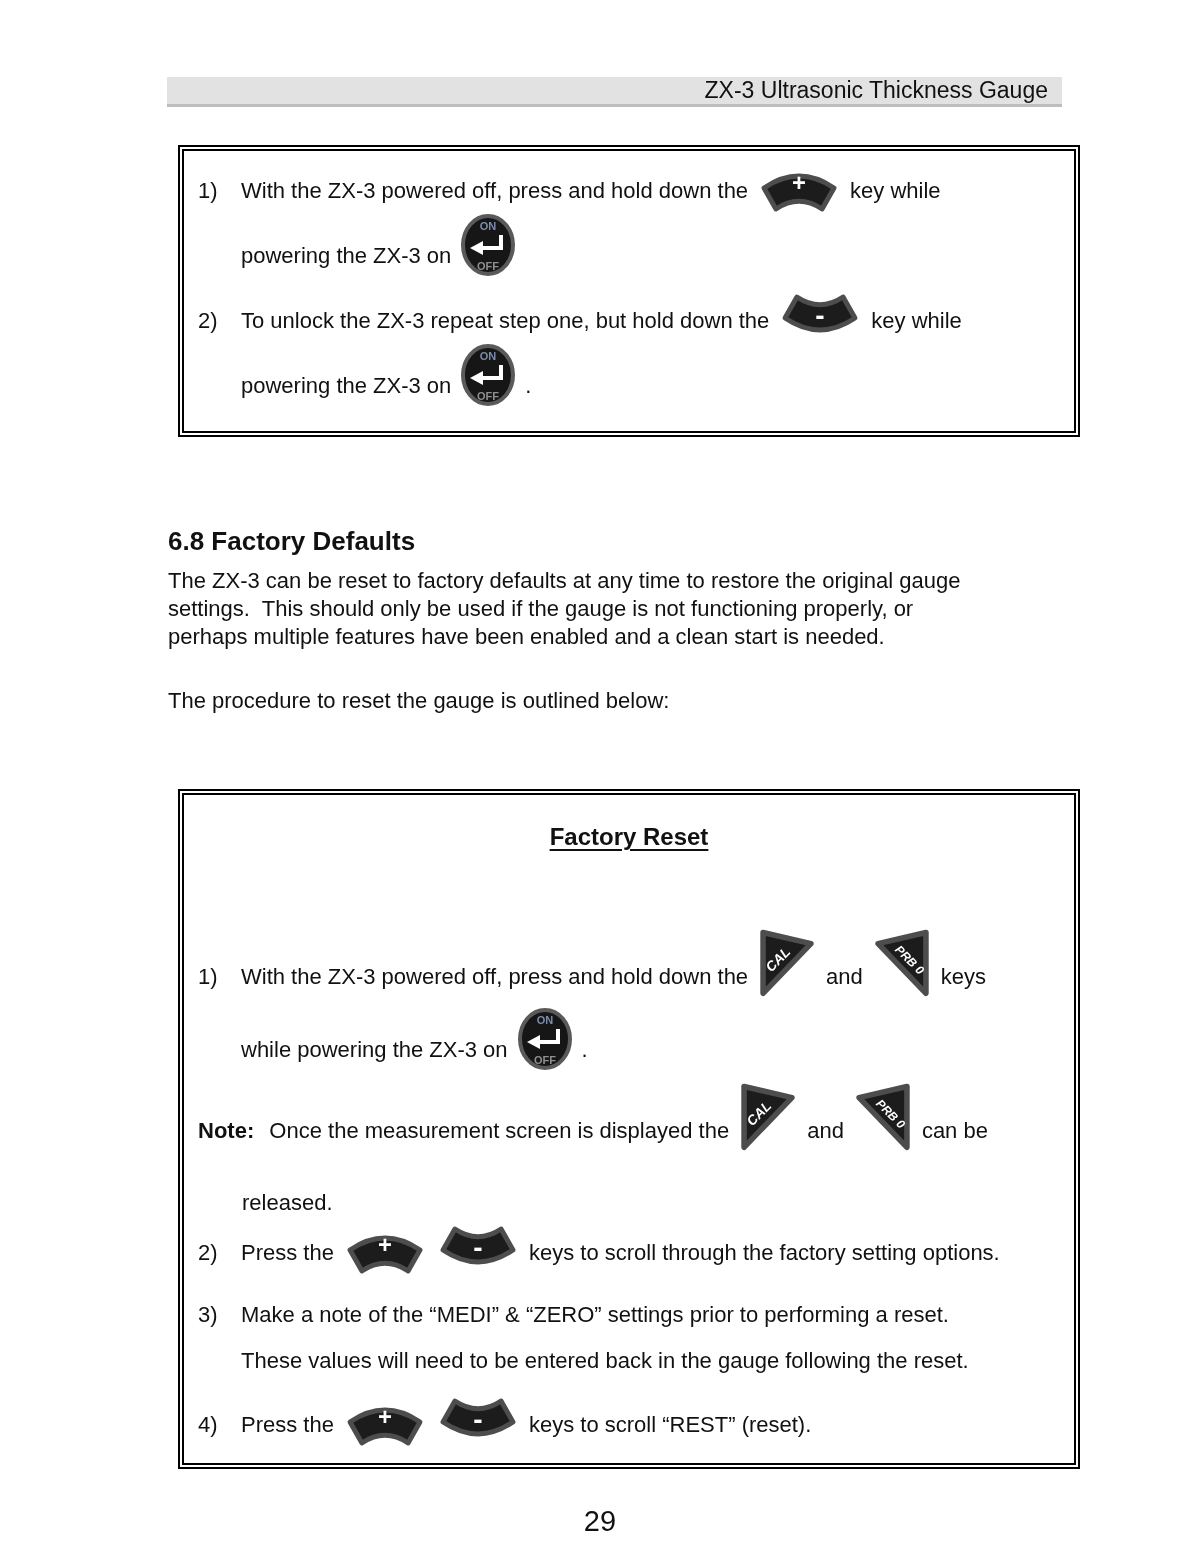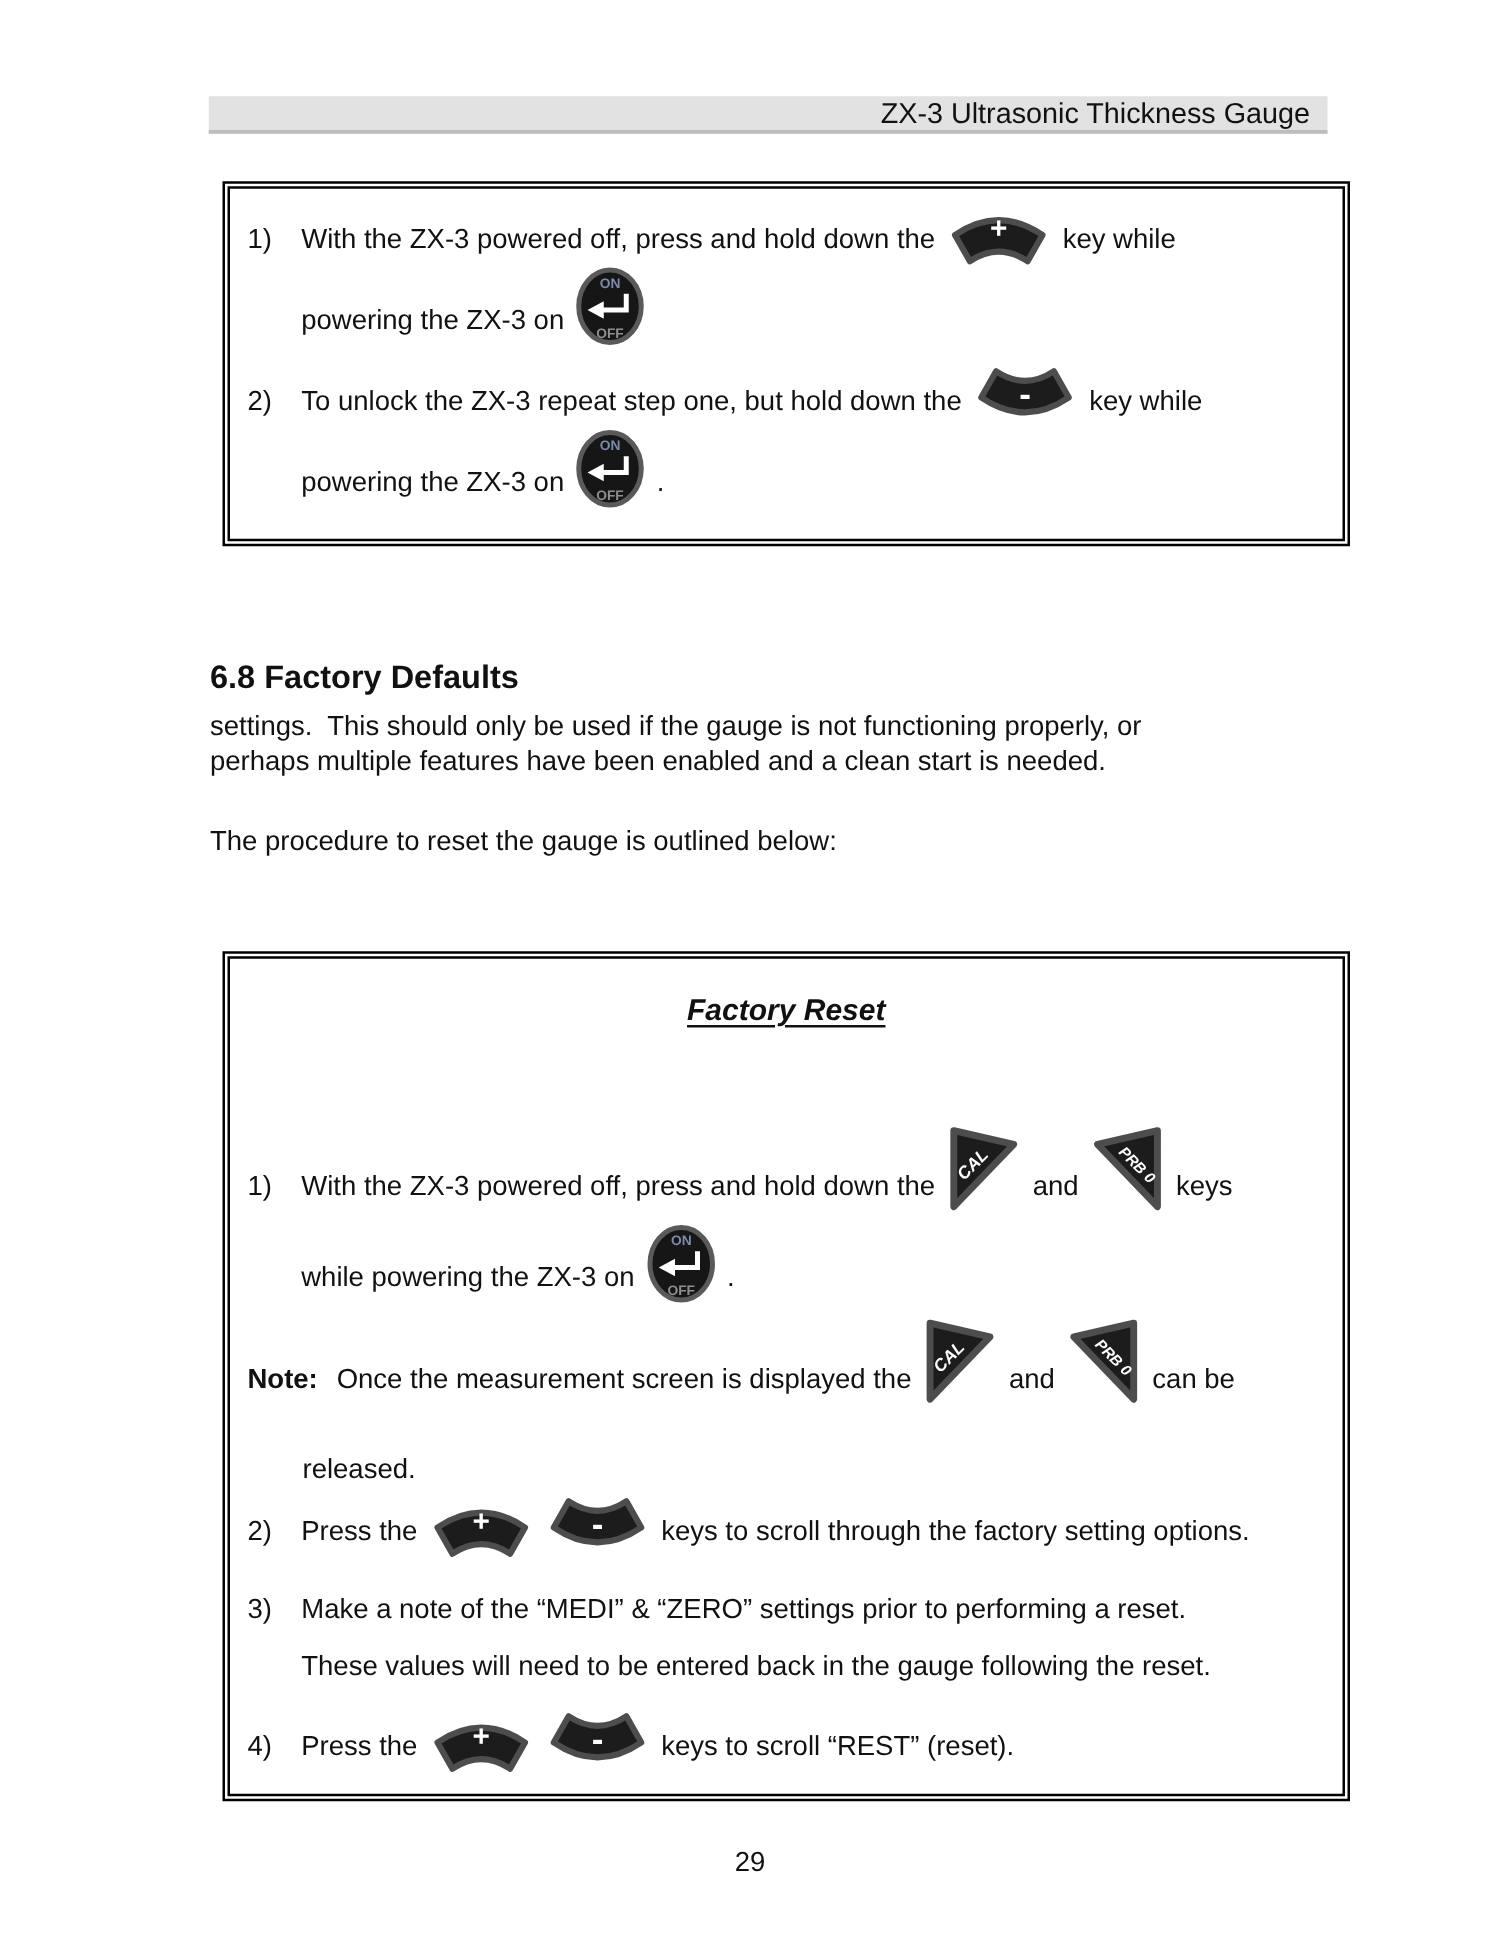--- a/index.html
+++ b/index.html
@@ -47,34 +47,33 @@
   }
   .para{margin-left:168px;font-size:22px;line-height:28px;margin-top:10px;}
   .para div{white-space:pre-wrap;}
   .para2{margin-top:36px;}
   .box-title-wrap{text-align:center;margin-top:14px;margin-bottom:0;}
   .box-title{
     font-size:24px;font-weight:bold;
     text-decoration:underline;
     text-decoration-thickness:2px;
     text-underline-offset:4px;
-    font-style:italic;
   }
   .reset-step1{margin-top:88px;}
   .note-row{margin-top:8px;}
   .note-label{font-weight:bold;}
   .released-line{margin-left:44px;line-height:28px;margin-top:20px;}
   .step2-row{margin-top:6px;}
   .step3-l1{margin-top:18px;line-height:28px;}
   .step3-l2{margin-top:18px;line-height:28px;text-align:right;}
   .step4-row{margin-top:20px;}
   .page-num{
     margin-top:36px;
     text-align:center;
-    font-size:22px;
+    font-size:29px;
   }
   svg text{font-family:"Liberation Sans", sans-serif;}
 </style>
 </head>
 <body>
 
 <div class="header-bar">
   <span class="t">ZX-3 Ultrasonic Thickness Gauge</span>
 </div>
 
@@ -131,20 +130,21 @@
       </svg>
     </span>
     <span class="t">.</span>
   </div>
 
 </div>
 
 <div class="sec-heading">6.8 Factory Defaults</div>
 
 <div class="para">
+  <div class="t">The ZX-3 can be reset to factory defaults at any time to restore the original gauge</div>
   <div class="t">settings.  This should only be used if the gauge is not functioning properly, or</div>
   <div class="t">perhaps multiple features have been enabled and a clean start is needed.</div>
 </div>
 
 <div class="para para2 t">The procedure to reset the gauge is outlined below:</div>
 
 <div class="dbox box2">
 
   <div class="box-title-wrap">
     <span class="box-title t">Factory Reset</span>

